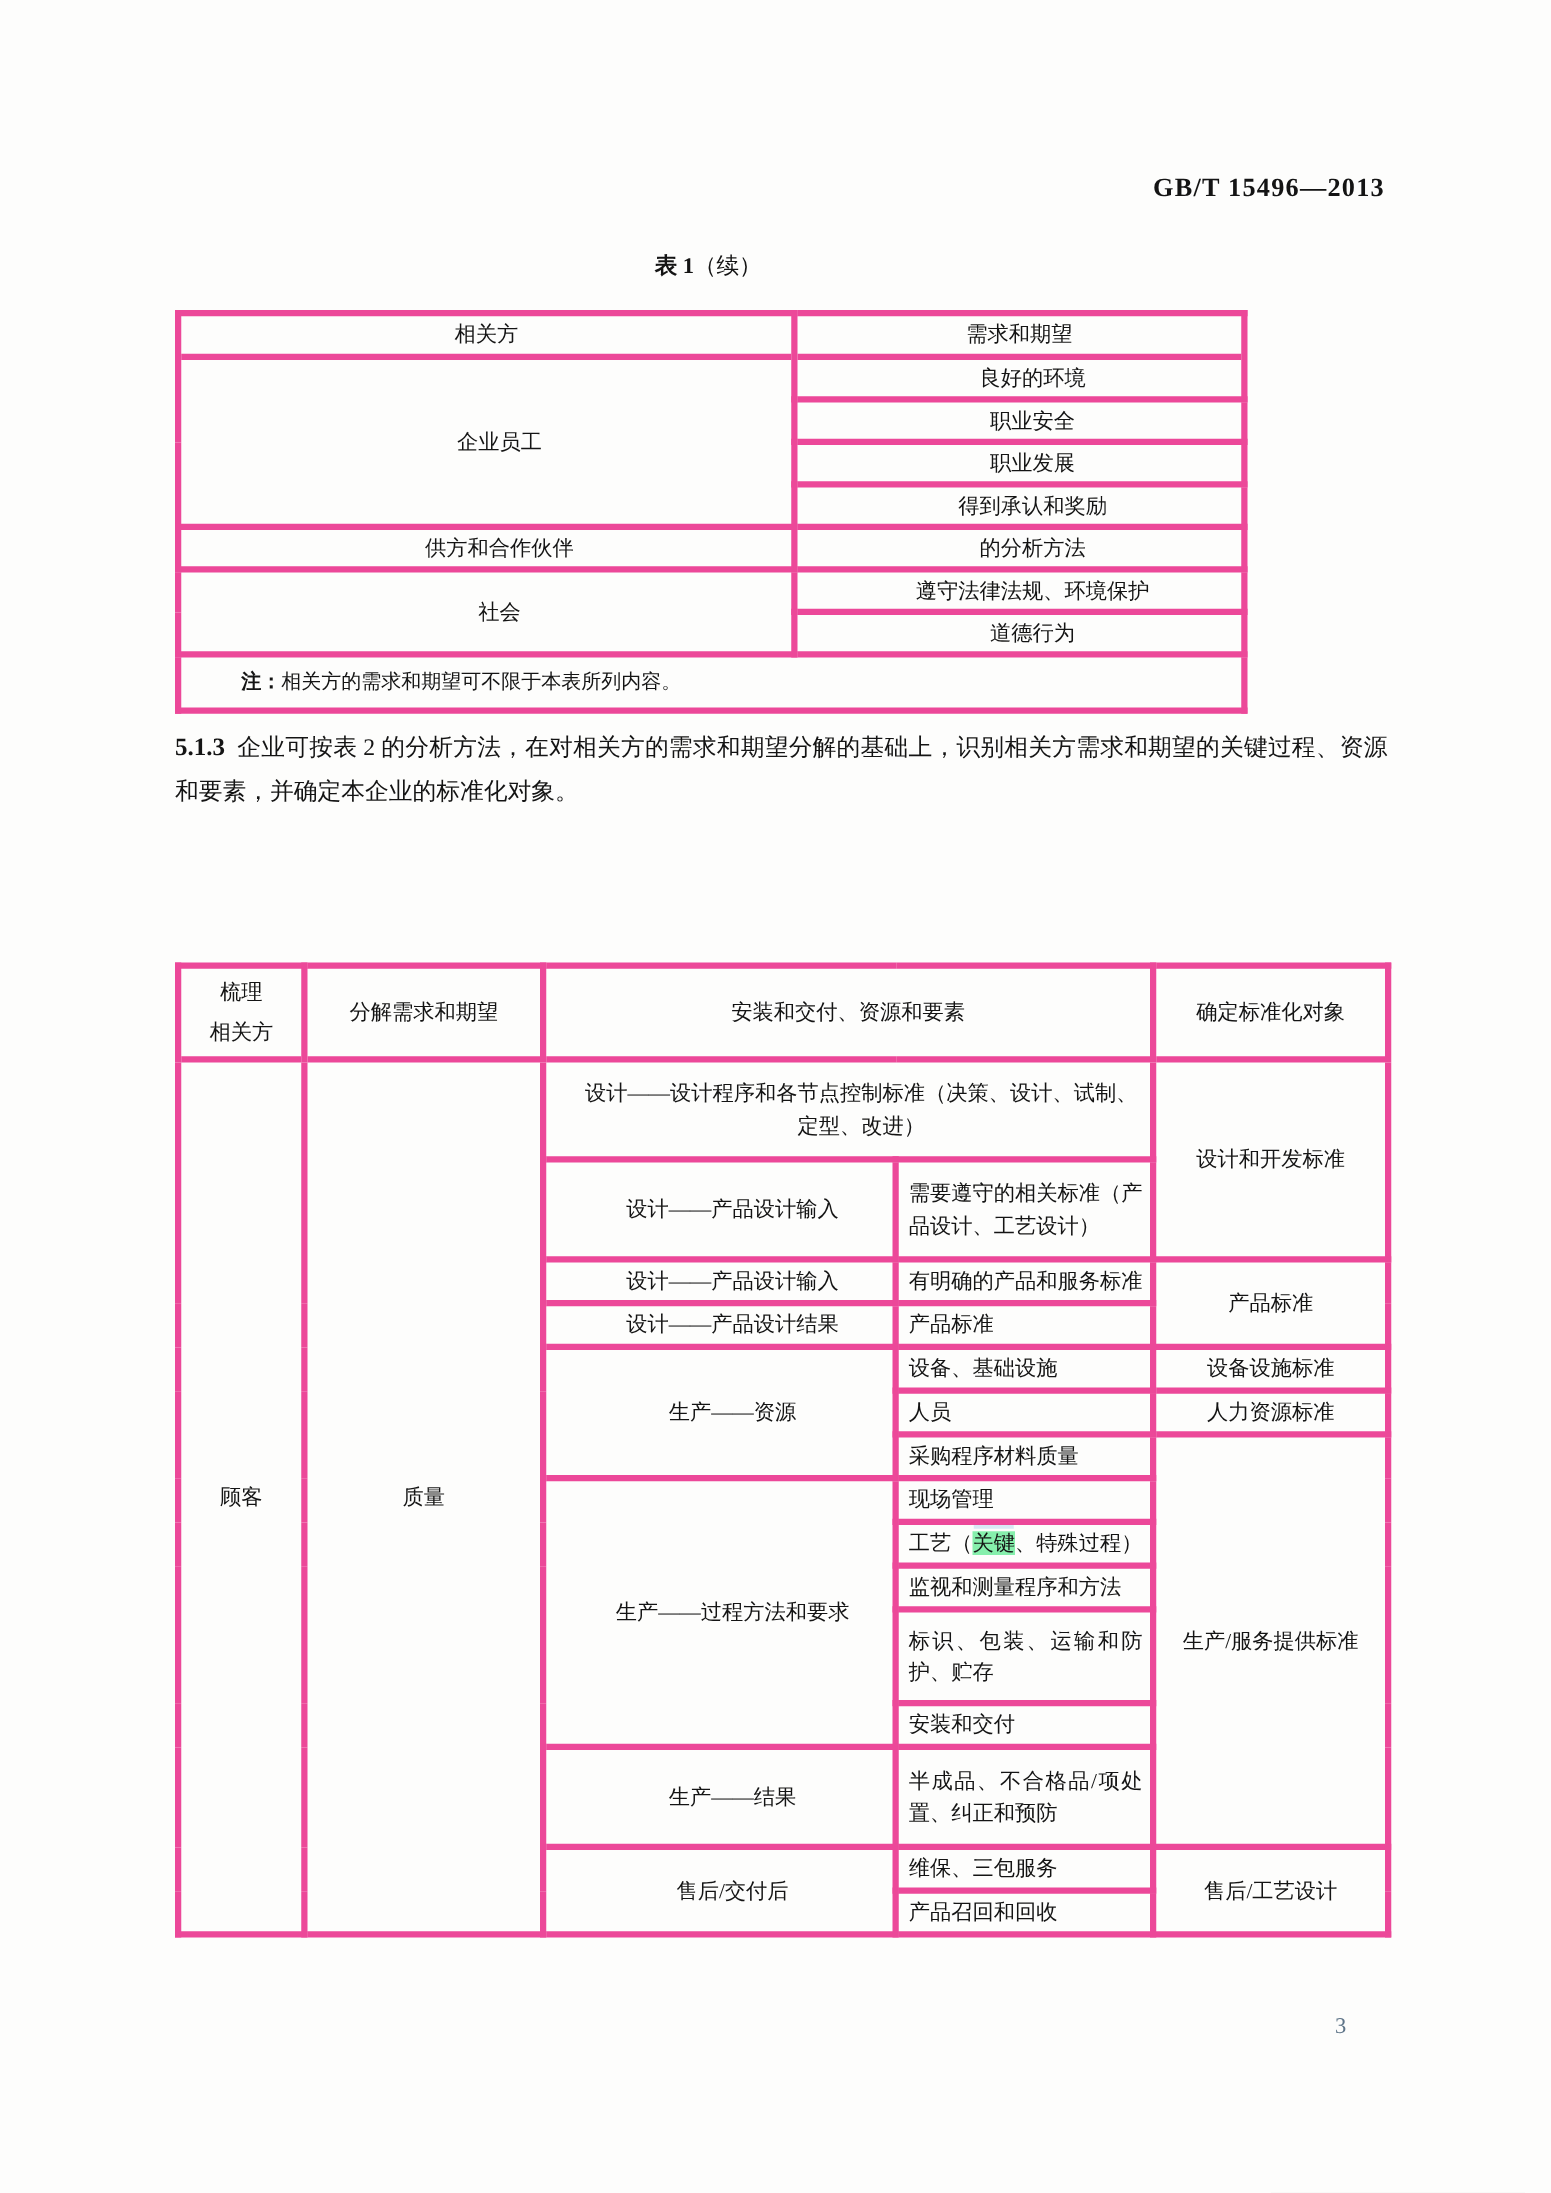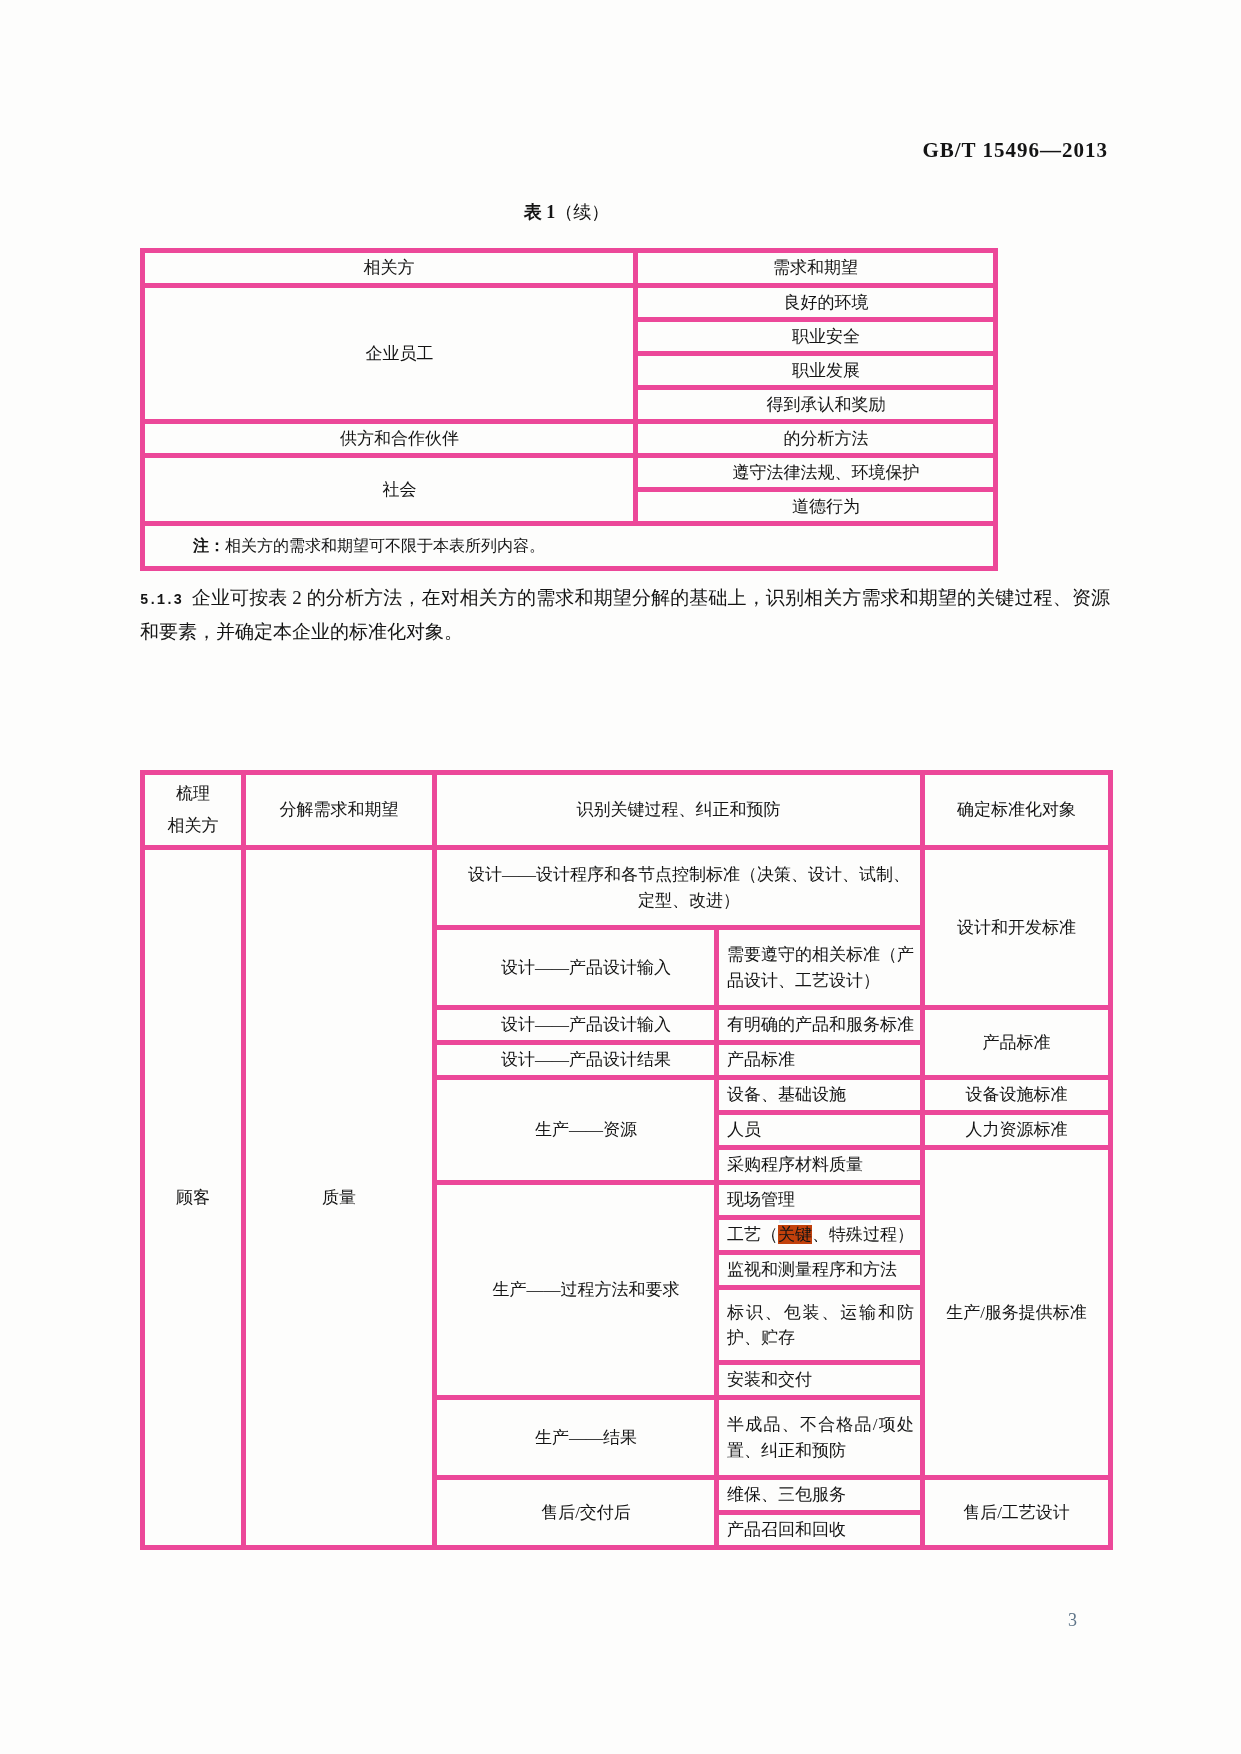--- a/index.html
+++ b/index.html
@@ -36,26 +36,26 @@
   td.jus { text-align:justify; text-justify:inter-character; padding-left:8px; padding-right:6px; }
   tr.h34 { height:34px; } tr.h35 { height:35px; }
   tr.h36 { height:45px; } tr.h75 { height:75px; }
   tr.h80 { height:80px; }
   td.note-cell { font-size:16px; padding-left:48px; }
   td.note-cell .bold { font-weight:bold; }
   .para {
     position:absolute; left:140px; top:581px; width:970px;
     font-size:19px; line-height:1.78; text-align:justify;
   }
-  .para .num { font-weight:bold; font-family:Liberation Mono, monospace; font-size:14px; }
+  .para .num { font-weight:bold; font-family:Liberation Serif, serif; font-size:20px; }
   .pageno {
     position:absolute; left:1068px; top:1610px;
     font-size:18px; color:#5e7488;
   }
-  .hl { position:relative; background:#c2410c; }
+  .hl { position:relative; background:#86efac; }
   .hl::before {
     content:""; position:absolute; left:1px; top:-17px;
     width:32px; height:15px; background:#d9e9f5;
   }
   .hdr2line { line-height:1.9; }
 </style>
 </head>
 <body>
 
 <div class="page">
@@ -121,21 +121,21 @@
         <col style="width:206px">
         <col style="width:188px">
     </colgroup>
     <tbody>
         <tr class="h75">
       <td class="hdr hdr2line">
         <span>梳理</span><br>
         <span>相关方</span>
       </td>
       <td class="hdr">分解需求和期望</td>
-      <td class="hdr" colspan="2">识别关键过程、纠正和预防</td>
+      <td class="hdr" colspan="2">安装和交付、资源和要素</td>
       <td class="hdr">确定标准化对象</td>
     </tr>
 
     <tr class="h80">
       <td class="center" rowspan="15">顾客</td>
       <td class="center" rowspan="15">质量</td>
       <td class="left" colspan="2">设计——设计程序和各节点控制标准（决策、设计、试制、定型、改进）</td>
       <td class="center" rowspan="2">设计和开发标准</td>
     </tr>
 

